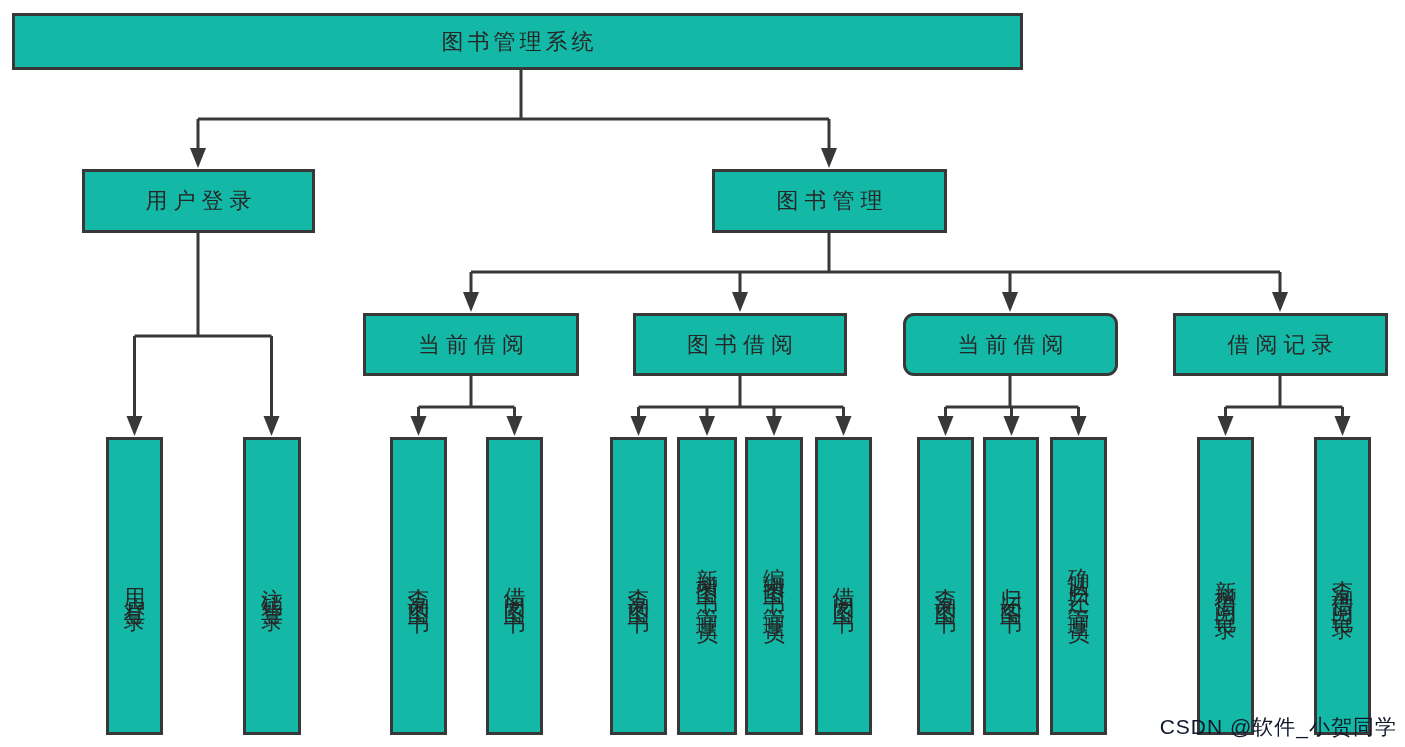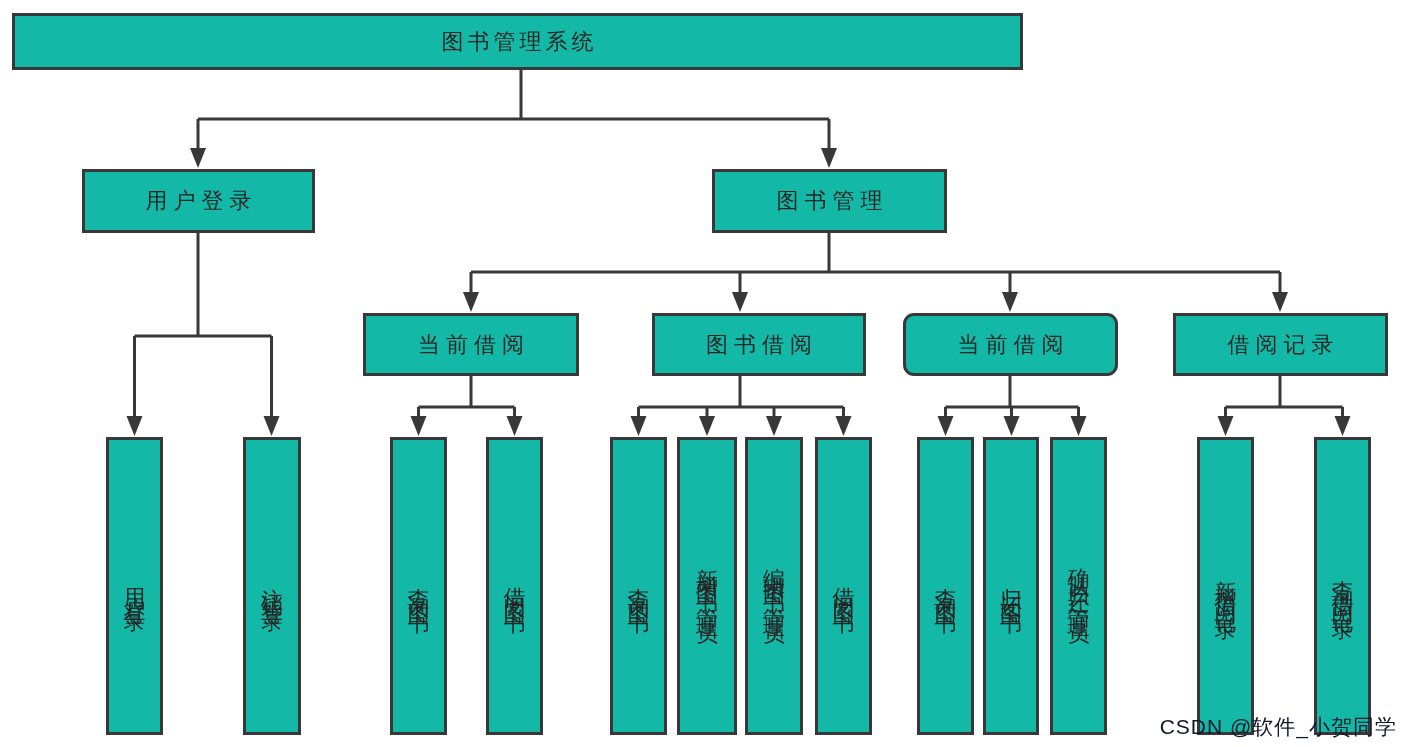--- a/index.html
+++ b/index.html
@@ -102,21 +102,21 @@
   <div class="node" style="left:82px; top:169px; width:233px; height:64px;">
     <span class="lbl">用户登录</span>
   </div>
   <div class="node" style="left:712px; top:169px; width:235px; height:64px;">
     <span class="lbl">图书管理</span>
   </div>
 
   <div class="node" style="left:363px; top:313px; width:216px; height:63px;">
     <span class="lbl">当前借阅</span>
   </div>
-  <div class="node" style="left:633px; top:313px; width:214px; height:63px;margin-left:19px;">
+  <div class="node" style="left:633px; top:313px; width:214px; height:63px;">
     <span class="lbl">图书借阅</span>
   </div>
   <div class="node" style="left:903px; top:313px; width:215px; height:63px;border-radius:11px;">
     <span class="lbl">当前借阅</span>
   </div>
   <div class="node" style="left:1173px; top:313px; width:215px; height:63px;">
     <span class="lbl">借阅记录</span>
   </div>
 
   <div class="node leaf" style="left:106px; top:437px; width:57px; height:298px;">

